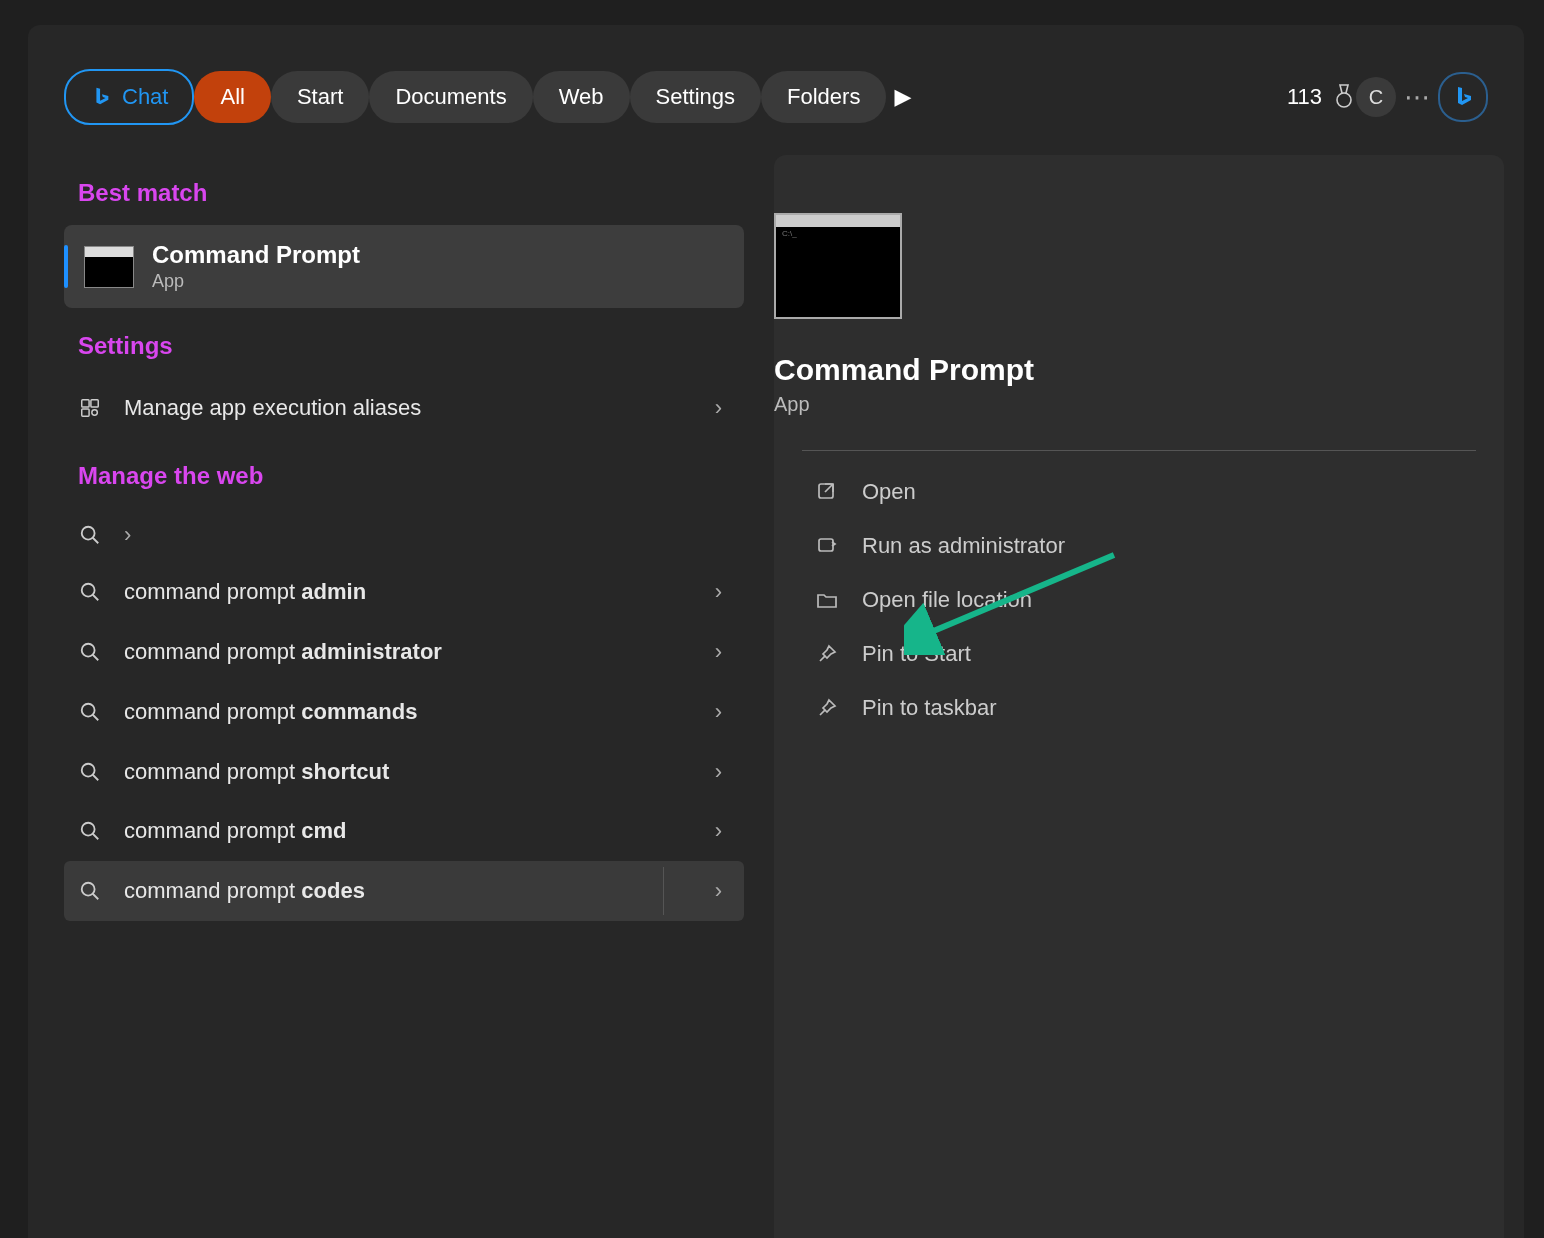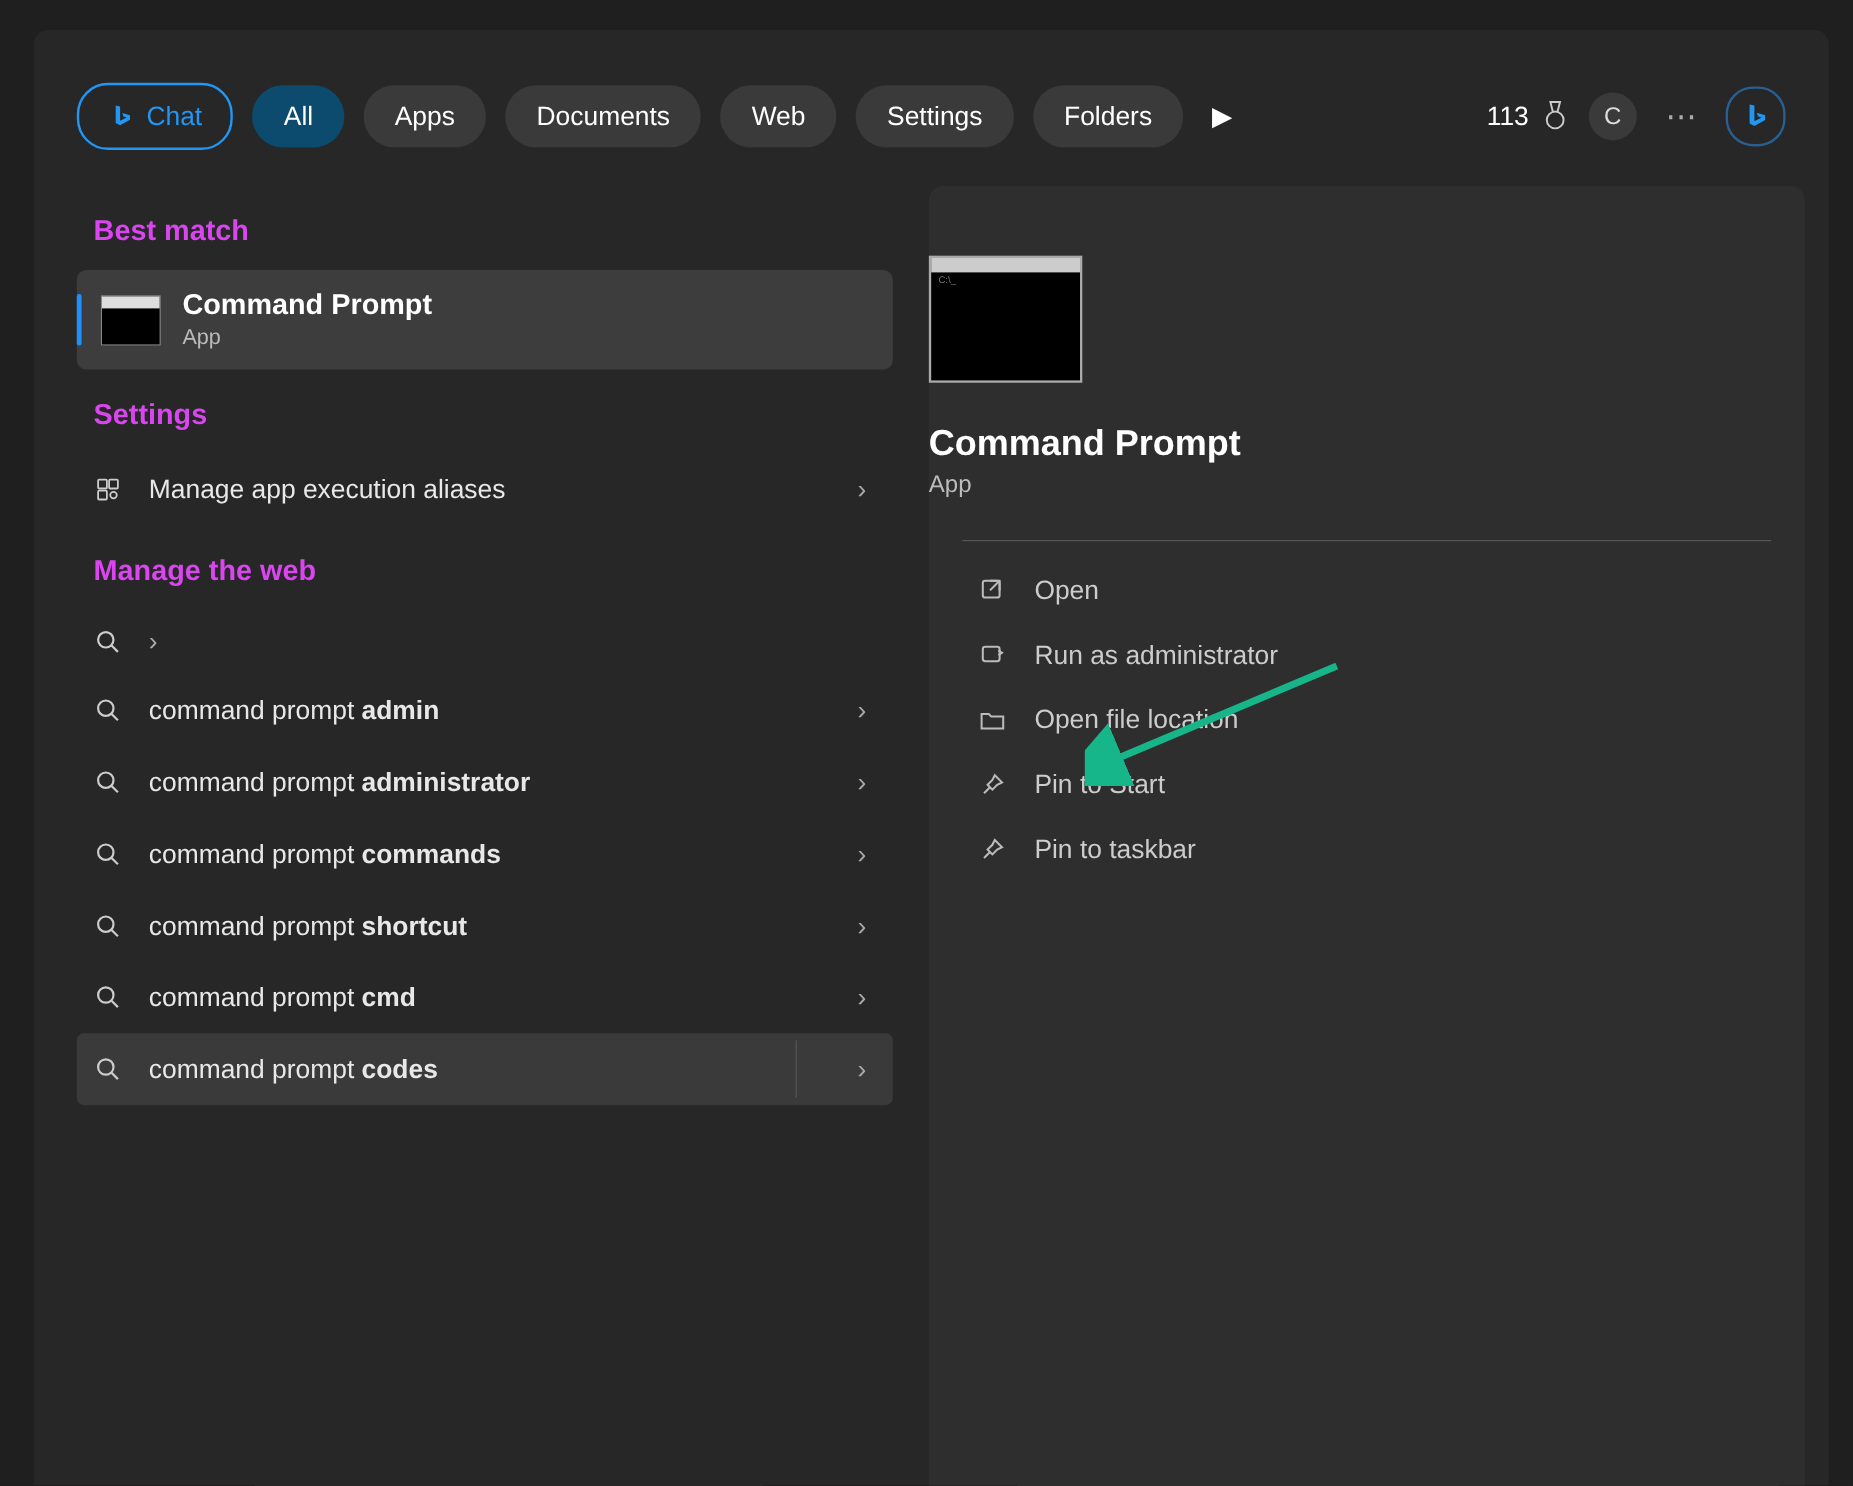--- a/index.html
+++ b/index.html
@@ -1,22 +1,22 @@
 <!DOCTYPE html>
 <html><head>
 <meta charset="utf-8">
 <style>
   html,body{margin:0;padding:0;background:#1e1e1e;color:#fff;font-family:"Segoe UI",-apple-system,Helvetica,Arial,sans-serif;font-size:16px;width:1544px;height:1238px;overflow:hidden;}
   .viewport{position:relative;width:1544px;height:1238px;background:#1f1f1f;}
   .window{position:absolute;left:28px;top:25px;right:20px;bottom:0;background:#272727;border-radius:12px 12px 0 0;padding:0;box-sizing:border-box;}
   
-  .tabs-row{display:flex;align-items:center;gap:16px;padding:44px 36px 0 36px;}
+  .tabs-row{display:flex;align-items:center;padding:44px 36px 0 36px;}
   .pill{display:inline-flex;align-items:center;gap:10px;height:52px;padding:0 26px;border-radius:26px;background:#3a3a3a;color:#fff;font-size:22px;cursor:pointer;white-space:nowrap;}
   .pill.chat{background:transparent;border:2px solid #2196f3;color:#2196f3;padding:0 24px;}
-  .pill.active{background:#0c4a6e;color:#fff;}
+  .pill.active{background:#c2410c;color:#fff;}
   .tabs-row .spacer{flex:1;}
   .score{display:flex;align-items:center;gap:10px;font-size:22px;color:#fff;}
   .avatar{width:40px;height:40px;border-radius:20px;background:#3a3a3a;display:flex;align-items:center;justify-content:center;font-size:20px;color:#ddd;}
   .more-dots{font-size:26px;color:#aaa;cursor:pointer;padding:0 8px;}
   .bing-circle{width:46px;height:46px;border-radius:23px;border:2px solid #2b5f8f;display:flex;align-items:center;justify-content:center;}
   .bing-svg{width:24px;height:24px;}
   .play-btn{color:#fff;font-size:22px;padding:0 8px;cursor:pointer;}
   .medal-svg{width:24px;height:28px;}
   .bing-chat-svg{width:22px;height:22px;}
   
@@ -66,21 +66,21 @@
       <div class="pill chat">
         <svg class="bing-chat-svg" viewBox="0 0 24 24">
             <path d="M7 2l4 1v13l6-3-3-1-1-3 7 2v4l-9 5-4-2V2z" fill="#2196f3"></path>
           </svg>
         <span>Chat</span>
       </div>
       <div class="pill active">
           <span>All</span>
         </div>
       <div class="pill">
-          <span>Apps</span>
+          <span>Start</span>
         </div>
       <div class="pill">
           <span>Documents</span>
         </div>
       <div class="pill">
           <span>Web</span>
         </div>
       <div class="pill">
           <span>Settings</span>
         </div>

